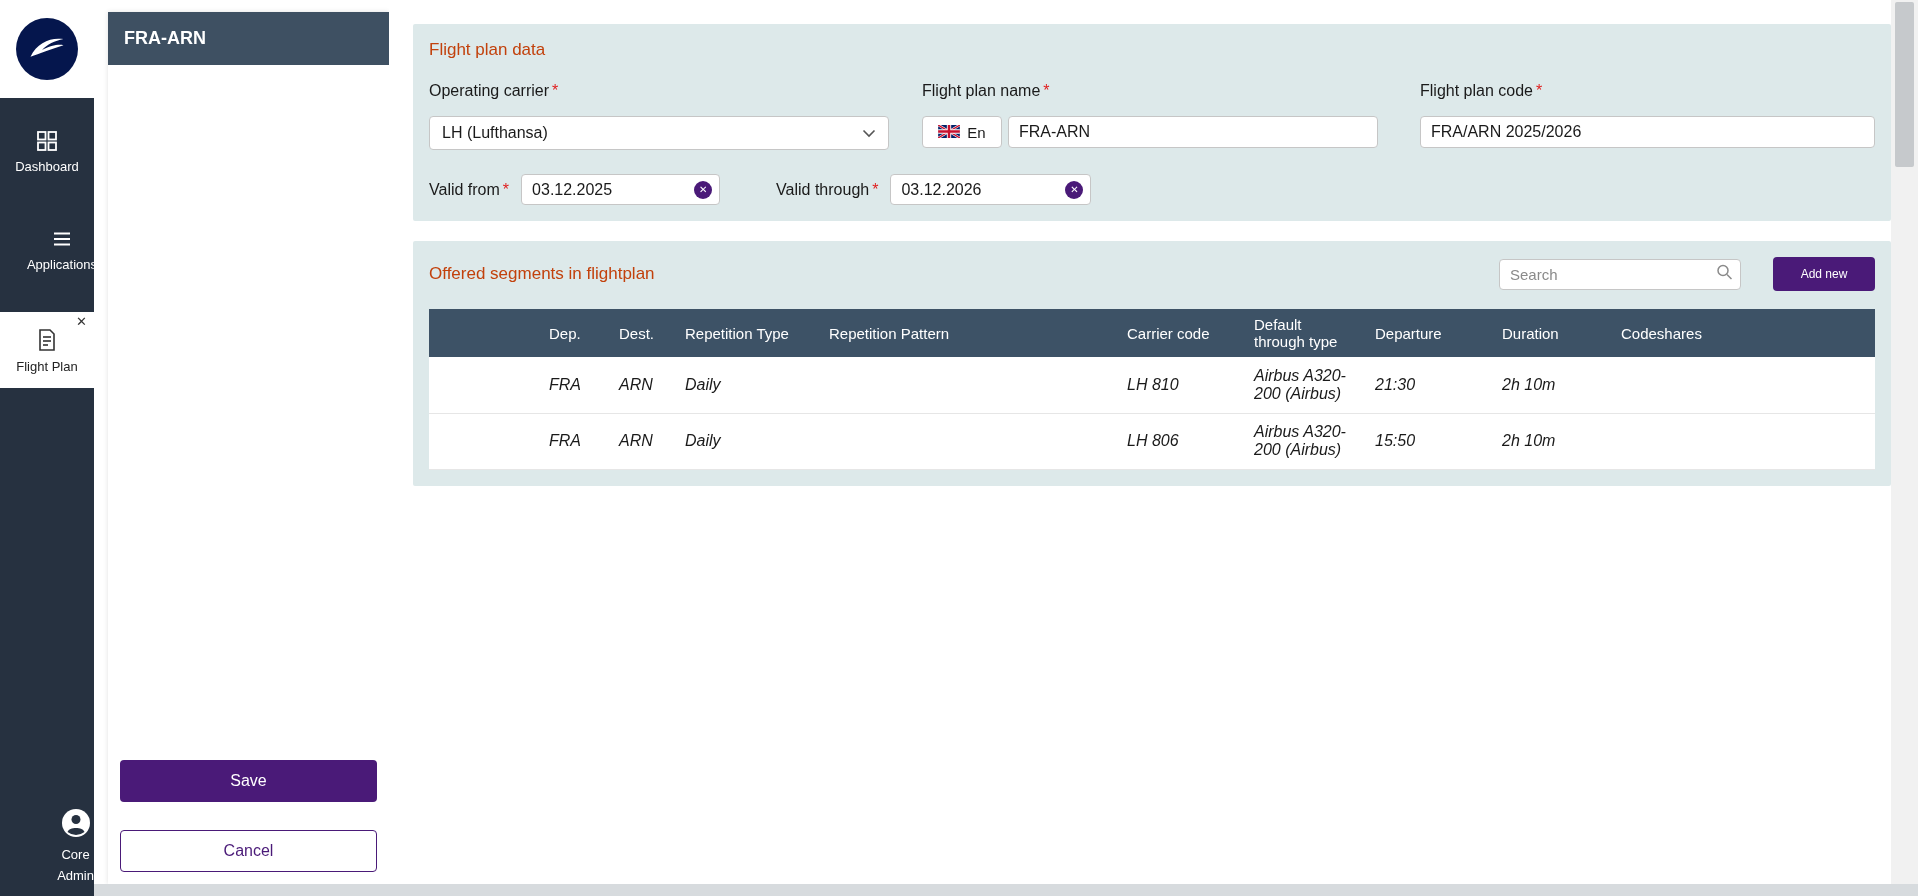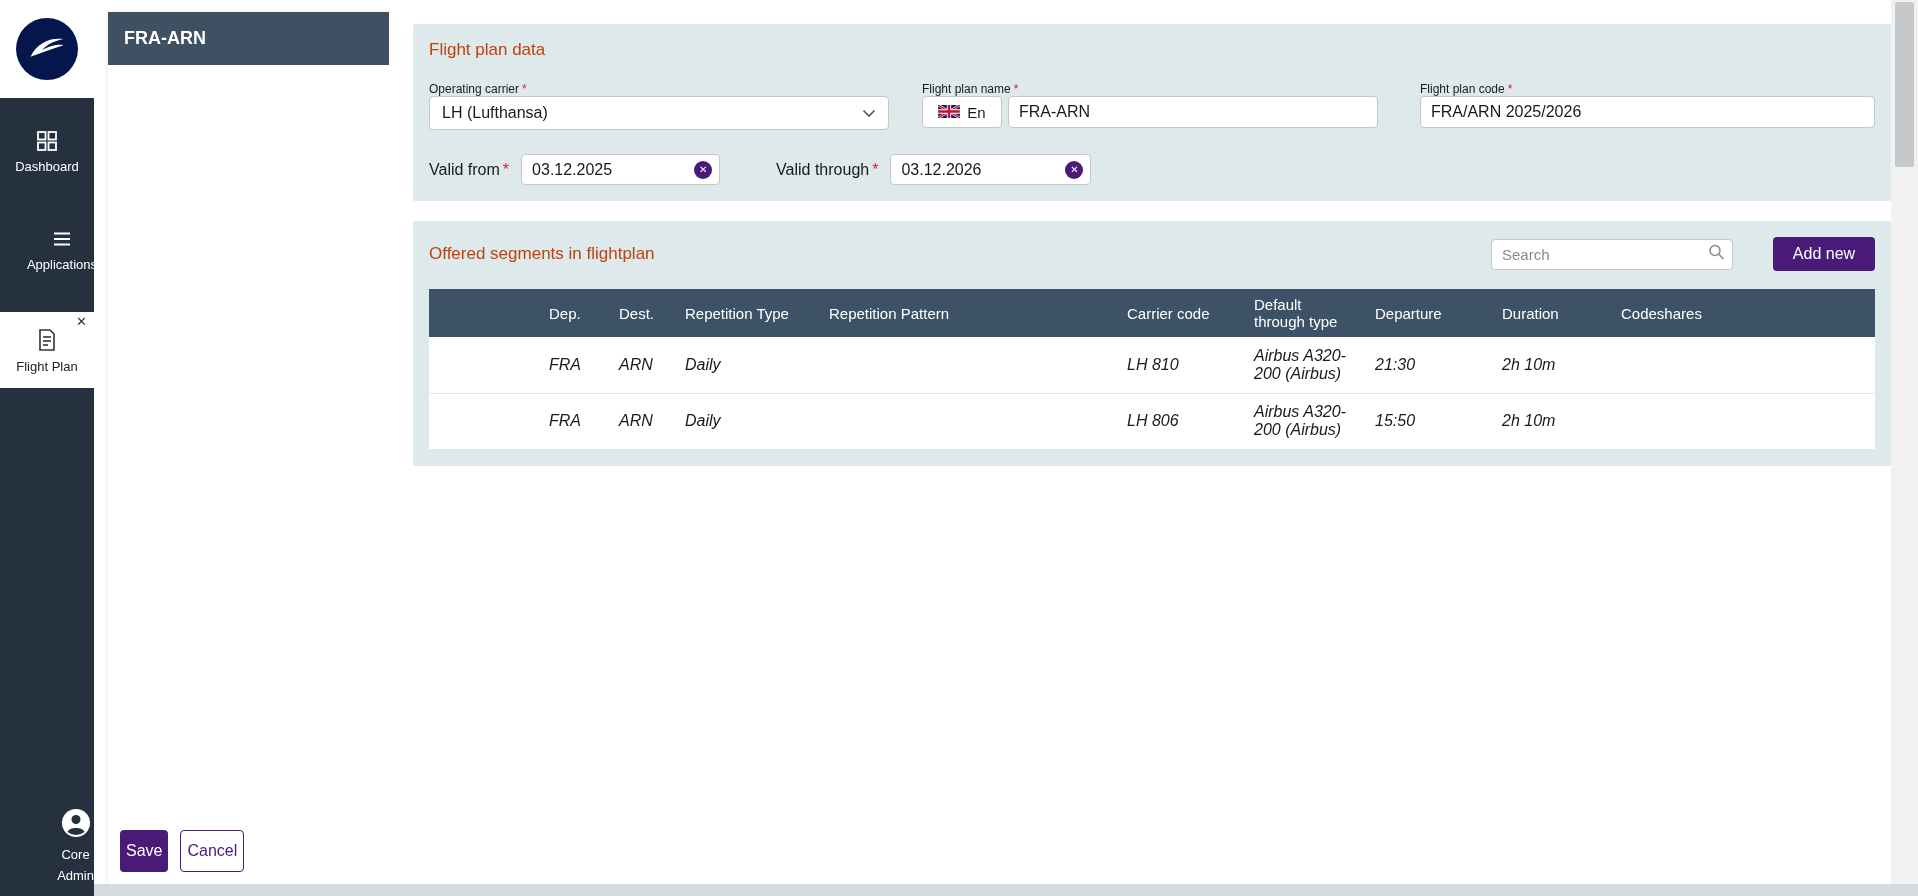--- a/index.html
+++ b/index.html
@@ -35,34 +35,34 @@
 
   
   .gap-col { width:14px; flex-shrink:0; background:#fff; }
   .panel {
     width:281px; flex-shrink:0; margin-top:12px; height:872px;
     background:#fff; display:flex; flex-direction:column;
     box-shadow:0 0 5px rgba(0,0,0,0.12);
   }
   .panel-header { background:#3e5062; color:#fff; font-weight:bold; font-size:18px; padding:16px 16px; }
   .panel-body { flex:1; }
-  .panel-buttons { display:flex; flex-direction:row; gap:12px; padding:12px 12px 12px; }
+  .panel-buttons { display:flex; flex-direction:column; gap:28px; padding:12px 12px 12px; }
   .btn { border:none; border-radius:4px; height:42px; font-size:16px; font-family:"Liberation Sans", sans-serif; cursor:pointer; }
   .btn-save { background:#4a1a78; color:#fff; }
   .btn-cancel { background:#fff; color:#4a1a78; border:1px solid #4a1a78; }
 
   
   .main { width:1502px; flex-shrink:0; height:884px; background:#fff; padding:24px 0 0 24px; }
   .card { width:1478px; background:#dde9ea; border-radius:2px; padding:16px; }
   .card + .card { margin-top:20px; }
   .card-title { font-weight:normal; font-size:17px; color:#c2410c; }
 
   
   .form-row1 { display:flex; margin-top:22px; }
-  .field-label { font-size:12px; color:#1a1a1a; margin-bottom:0; }
+  .field-label { font-size:16px; color:#1a1a1a; margin-bottom:16px; }
   .req { color:#e02020; margin-left:3px; }
   .fg-carrier { width:461px; }
   .fg-name { margin-left:33px; width:457px; }
   .fg-code { margin-left:42px; width:456px; }
   .selectbox {
     height:34px; background:#fff; border:1px solid #c6c6c6; border-radius:4px;
     display:flex; align-items:center; padding:0 12px; font-size:16px; cursor:pointer;
   }
   .selectbox .sel-text { flex:1; }
   .name-row { display:flex; align-items:center; }
@@ -88,21 +88,21 @@
     font-size:10px; display:flex; align-items:center; justify-content:center; cursor:pointer; line-height:1;
   }
 
   
   .seg-header { display:flex; align-items:center; }
   .seg-header .card-title { flex:1; }
   .search-box { position:relative; width:242px; }
   .search-box input { height:31px; padding-right:32px; font-size:15px; }
   .search-box input::placeholder { color:#8a8a8a; }
   .search-icon { position:absolute; right:8px; top:50%; transform:translateY(-50%); cursor:pointer; }
-  .btn-addnew { margin-left:40px; width:102px; height:34px; background:#4a1a78; color:#fff; border:none; border-radius:4px; font-size:16px; font-family:"Liberation Sans", sans-serif; cursor:pointer; }
+  .btn-addnew { margin-left:32px; width:102px; height:34px; background:#4a1a78; color:#fff; border:none; border-radius:4px; font-size:12px; font-family:"Liberation Sans", sans-serif; cursor:pointer; }
 
   table.segments { width:1446px; margin-top:18px; border-collapse:collapse; table-layout:fixed; }
   table.segments thead th {
     background:#3d5266; color:#fff; font-weight:normal; font-size:15px; text-align:left;
     padding:6px 10px; height:48px; vertical-align:middle;
   }
   table.segments tbody td {
     background:#fff; font-size:16px; color:#1a1a1a; text-align:left;
     padding:8px 10px; height:56px; vertical-align:middle; border-bottom:1px solid #e6e6e6;
   }

